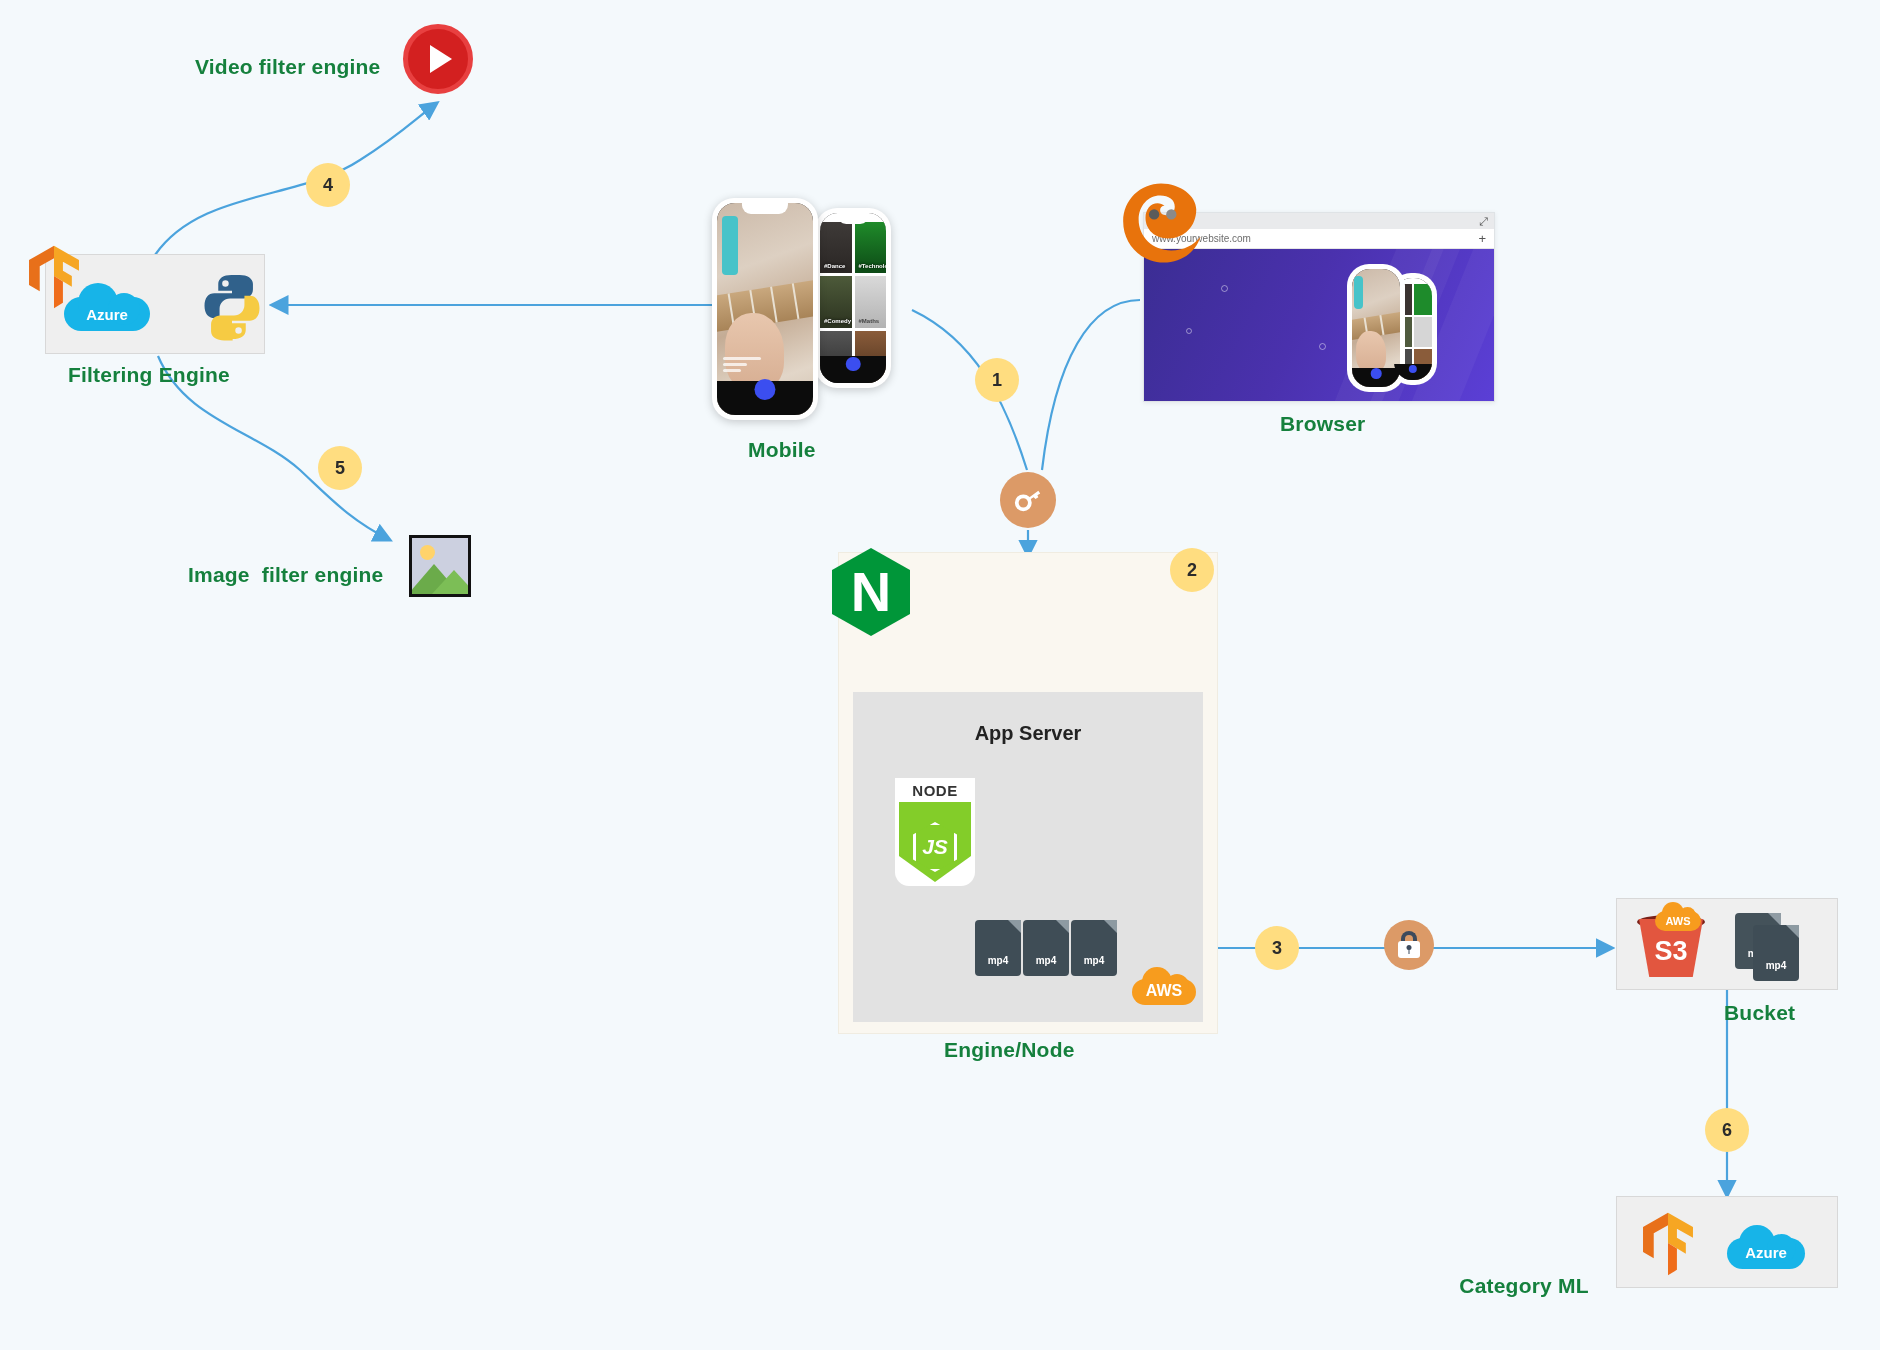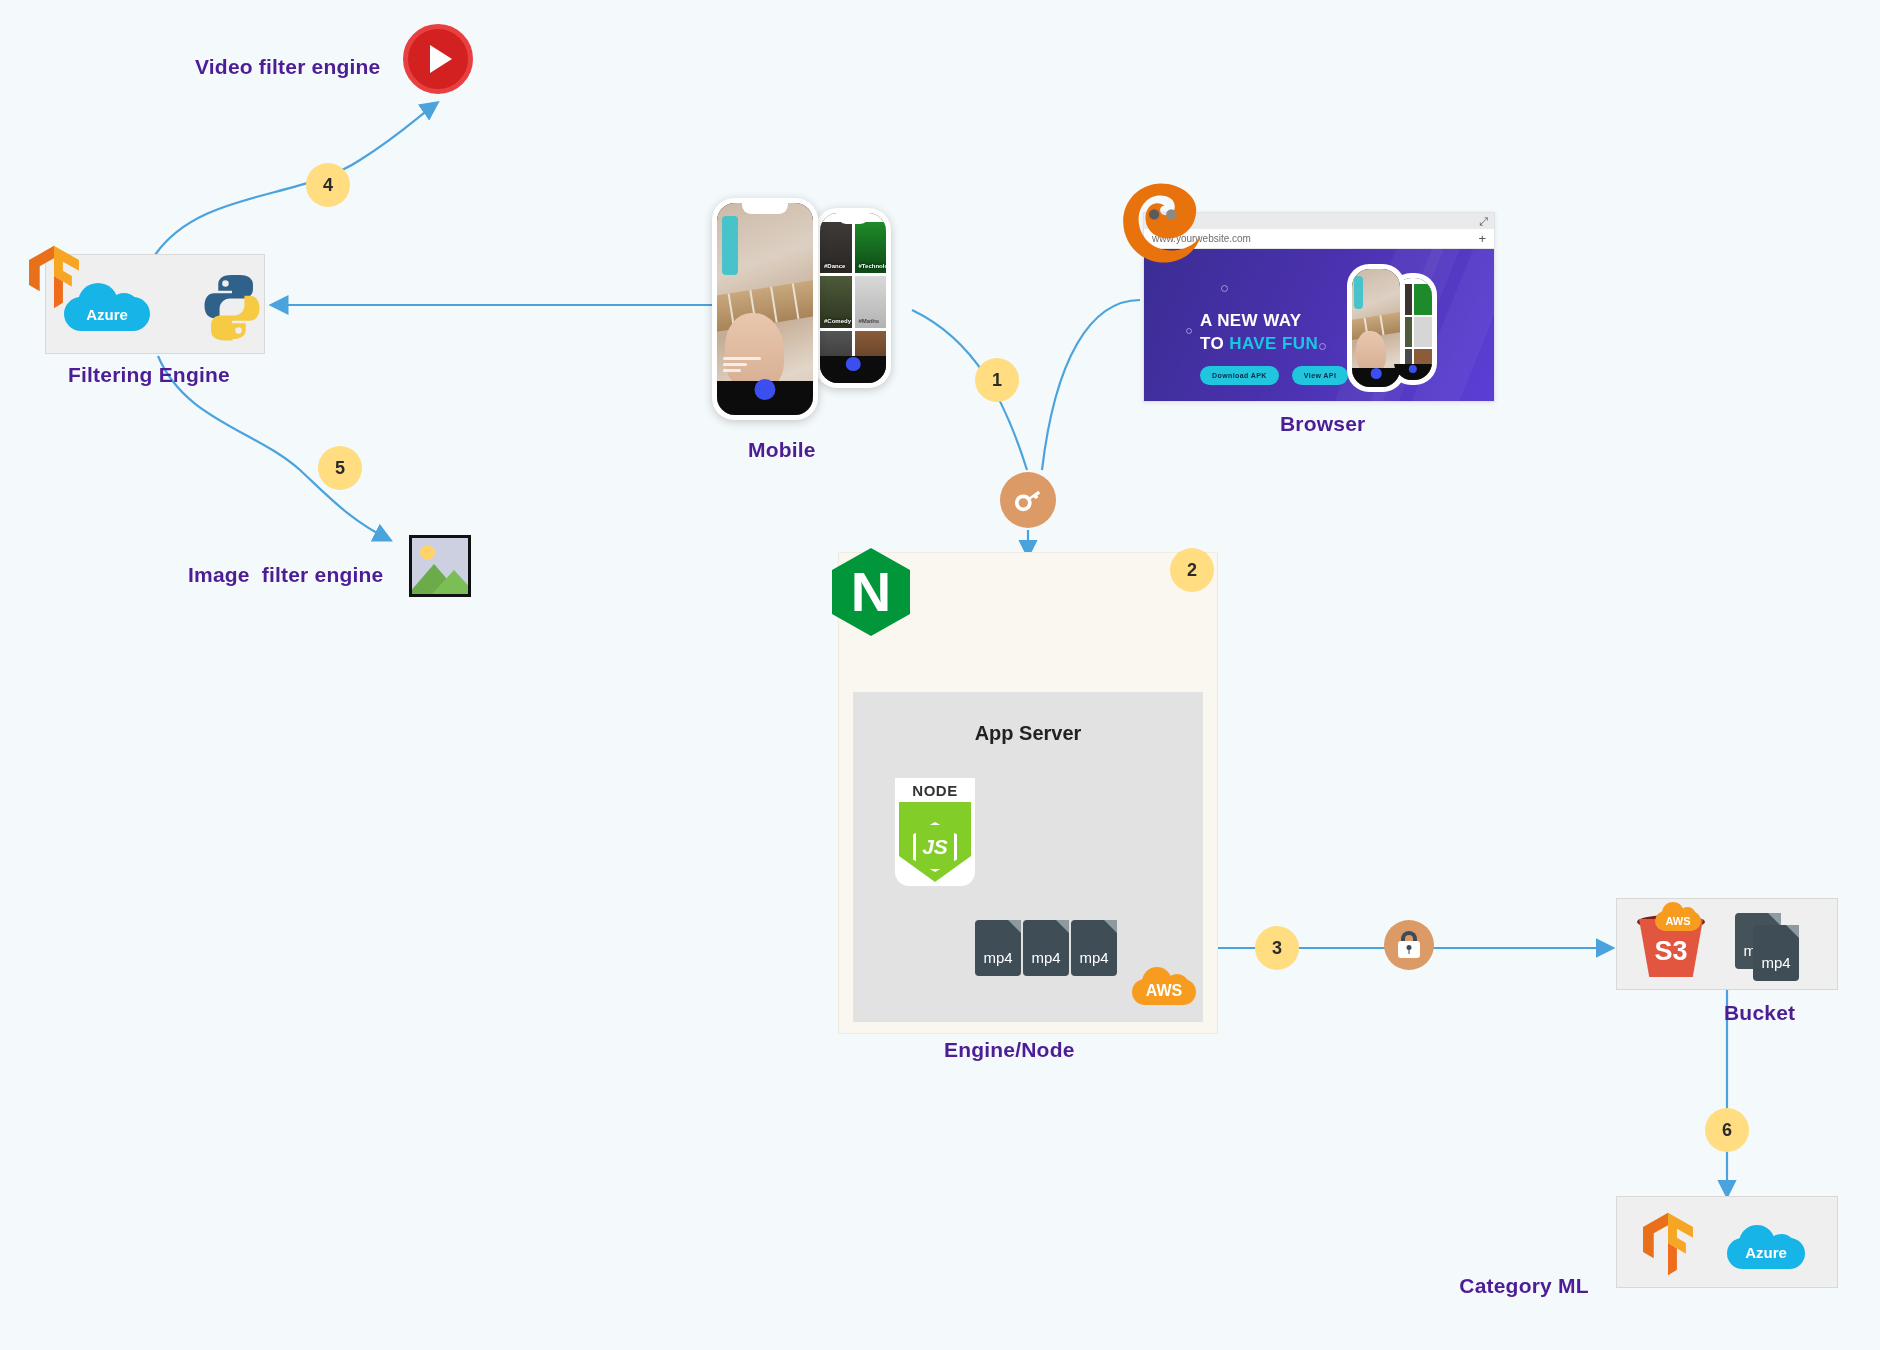--- a/index.html
+++ b/index.html
@@ -8,21 +8,21 @@
     background: #f4f9fc;
     font-family: "Liberation Sans", sans-serif;
     overflow: hidden;
   }
   #canvas { position: relative; width: 1880px; height: 1350px; }
 
   svg.wires { position: absolute; inset: 0; width: 1880px; height: 1350px; pointer-events: none; }
 
   .node-label {
     position: absolute;
-    color: #4c1d95;
+    color: #15803d;
     font-weight: bold;
     font-size: 21px;
     letter-spacing: .2px;
     white-space: pre;
     line-height: 1.22;
   }
   .box {
     position: absolute;
     background: #efefef;
     border: 1px solid #d8d8d8;
@@ -85,21 +85,21 @@
   .awscloud .c-b1 { position: absolute; left: 10px; top: 2px; width: 30px; height: 30px; background: #f79c1e; border-radius: 50%; }
   .awscloud .c-b2 { position: absolute; left: 33px; top: 9px; width: 24px; height: 24px; background: #f79c1e; border-radius: 50%; }
   .awscloud .c-txt { position: absolute; left: 0; right: 0; bottom: 5px; text-align: center; color: #fff; font-weight: bold; font-size: 16px; z-index: 3; }
 
   
   .mp4 {
     position: relative; width: 46px; height: 56px;
     background: #3f4d56; border-radius: 4px;
     display: flex; align-items: flex-end; justify-content: center;
     padding-bottom: 10px;
-    color: #fff; font-size: 15px; font-weight: 400;
+    color: #fff; font-size: 10px; font-weight: 700;
   }
   .mp4::after {
     content: ""; position: absolute; right: 0; top: 0;
     border-left: 13px solid transparent;
     border-top: 13px solid #8d9aa2;
   }
 
   
   .nginx {
     position: absolute; width: 78px; height: 88px;
@@ -331,28 +331,20 @@
       <span>www.yourwebsite.com</span>
       <span style="margin-left:auto; font-size:13px; color:#555;">+</span>
     </div>
     <div class="hero">
       <div class="hero-stripe" style="left:62%"></div>
       <div class="hero-stripe" style="left:72%; width:26px;"></div>
       <div class="hero-stripe" style="left:84%"></div>
       <div class="hero-dot" style="left:22%; top:24%; width:7px; height:7px;"></div>
       <div class="hero-dot" style="left:12%; top:52%; width:6px; height:6px;"></div>
       <div class="hero-dot" style="left:50%; top:62%; width:7px; height:7px;"></div>
-      <div class="hero-head">
-        <div>A NEW WAY</div>
-        <div><span>TO </span><span class="accent">HAVE FUN</span></div>
-        <div>
-          <span class="hero-btn">Download APK</span>
-          <span class="hero-btn">View API</span>
-        </div>
-      </div>
       <div class="phone" style="left:70%; top:16%; width:48px; height:112px; box-shadow:none;">
         <div class="screen">
           <div class="grid-feed" style="gap:2px; padding-top:14%;">
             <div class="gcell" style="background:#3b3330;"></div>
               <div class="gcell" style="background:#1e8b2b;"></div>
             <div class="gcell" style="background:#4f5a3d;"></div>
               <div class="gcell" style="background:#d6d6d6;"></div>
             <div class="gcell" style="background:#4a4a4a;"></div>
               <div class="gcell" style="background:#8a5c3a;"></div>
           </div>

